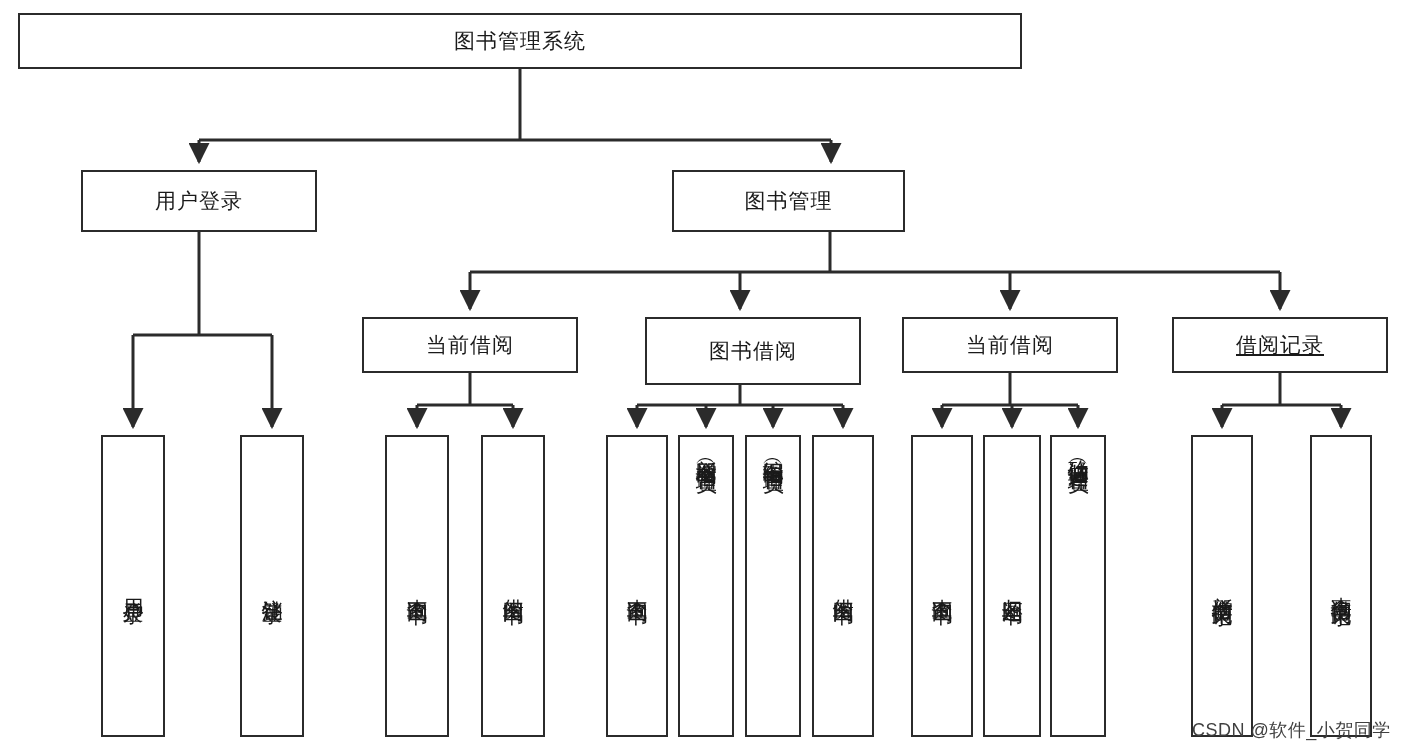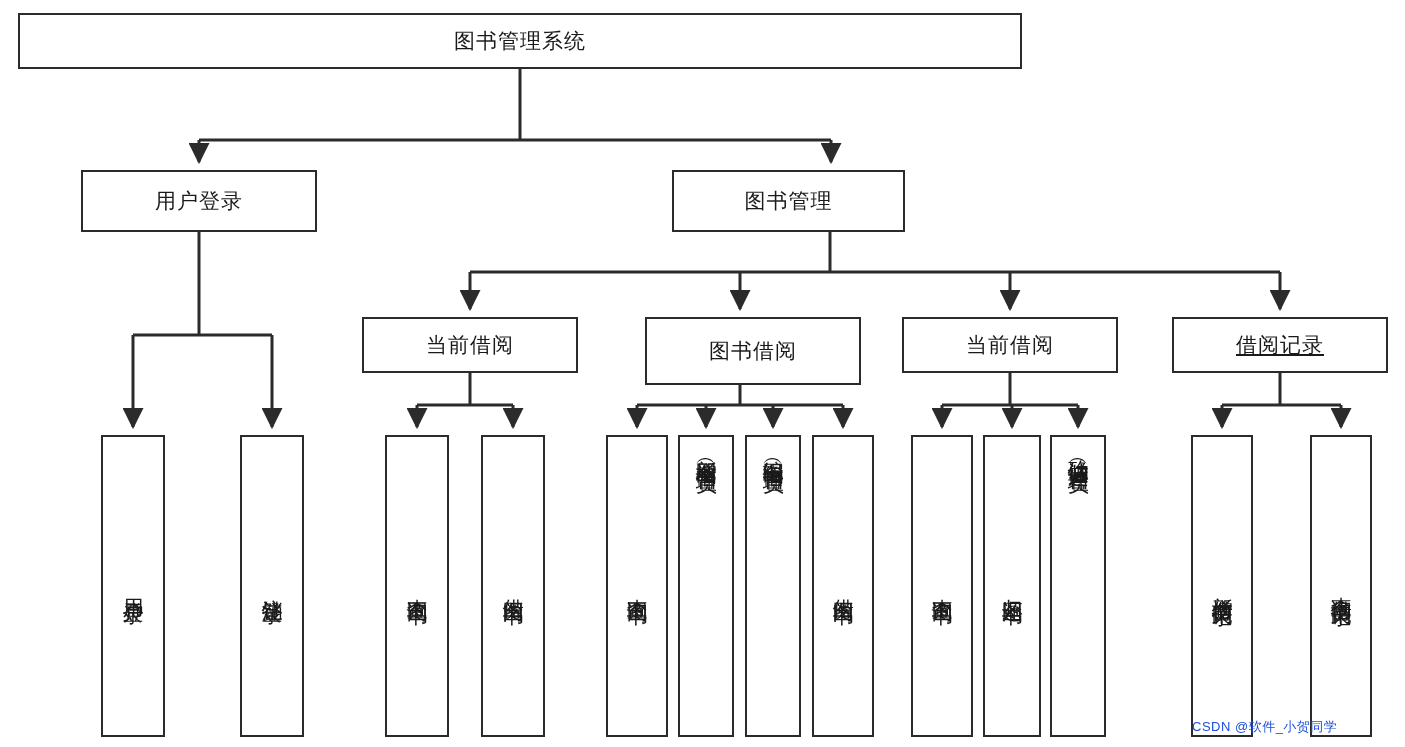--- a/index.html
+++ b/index.html
@@ -54,22 +54,22 @@
     line-height: 1.45;
     letter-spacing: 2px;
     white-space: normal;
     max-height: 100%;
   }
   .leaf.tall .node-label {
     align-self: flex-start;
   }
   .watermark {
     position: absolute;
-    font-size: 13px;
-    color: #1d4ed8;
+    font-size: 18px;
+    color: #404040;
     letter-spacing: 0.5px;
     white-space: nowrap;
     user-select: none;
   }
 </style>
 </head>
 <body>
 
 <div id="canvas">
 

